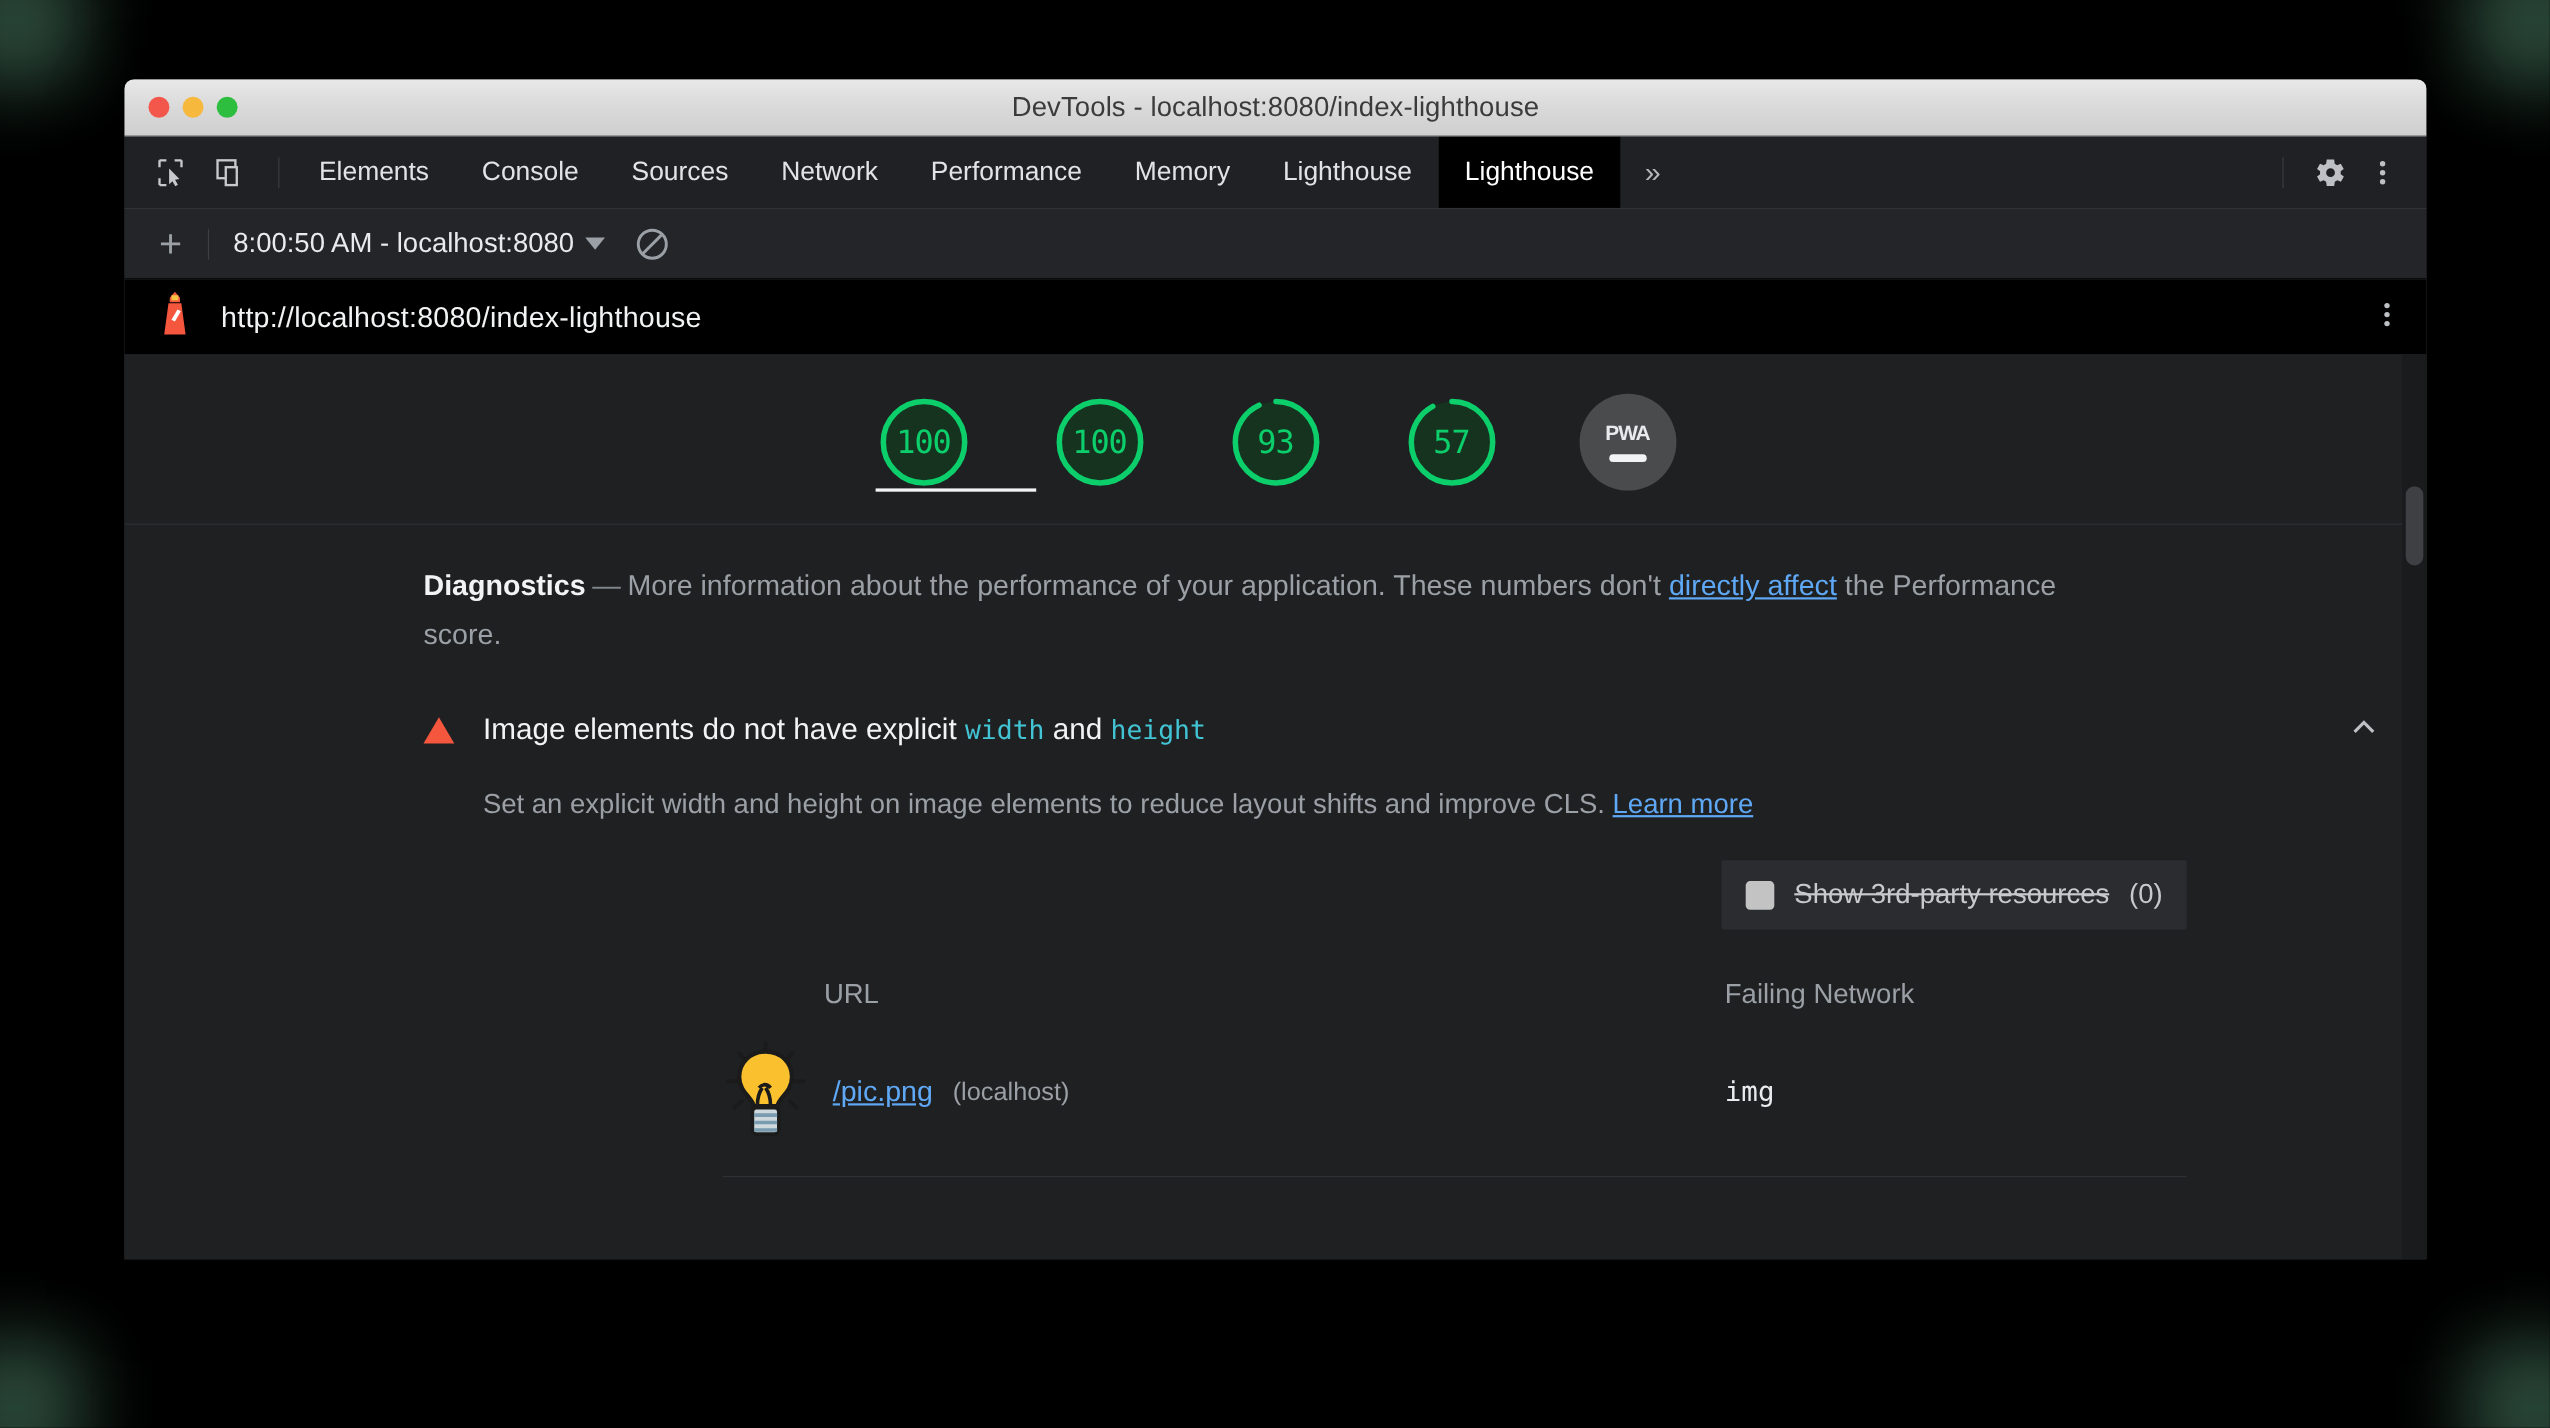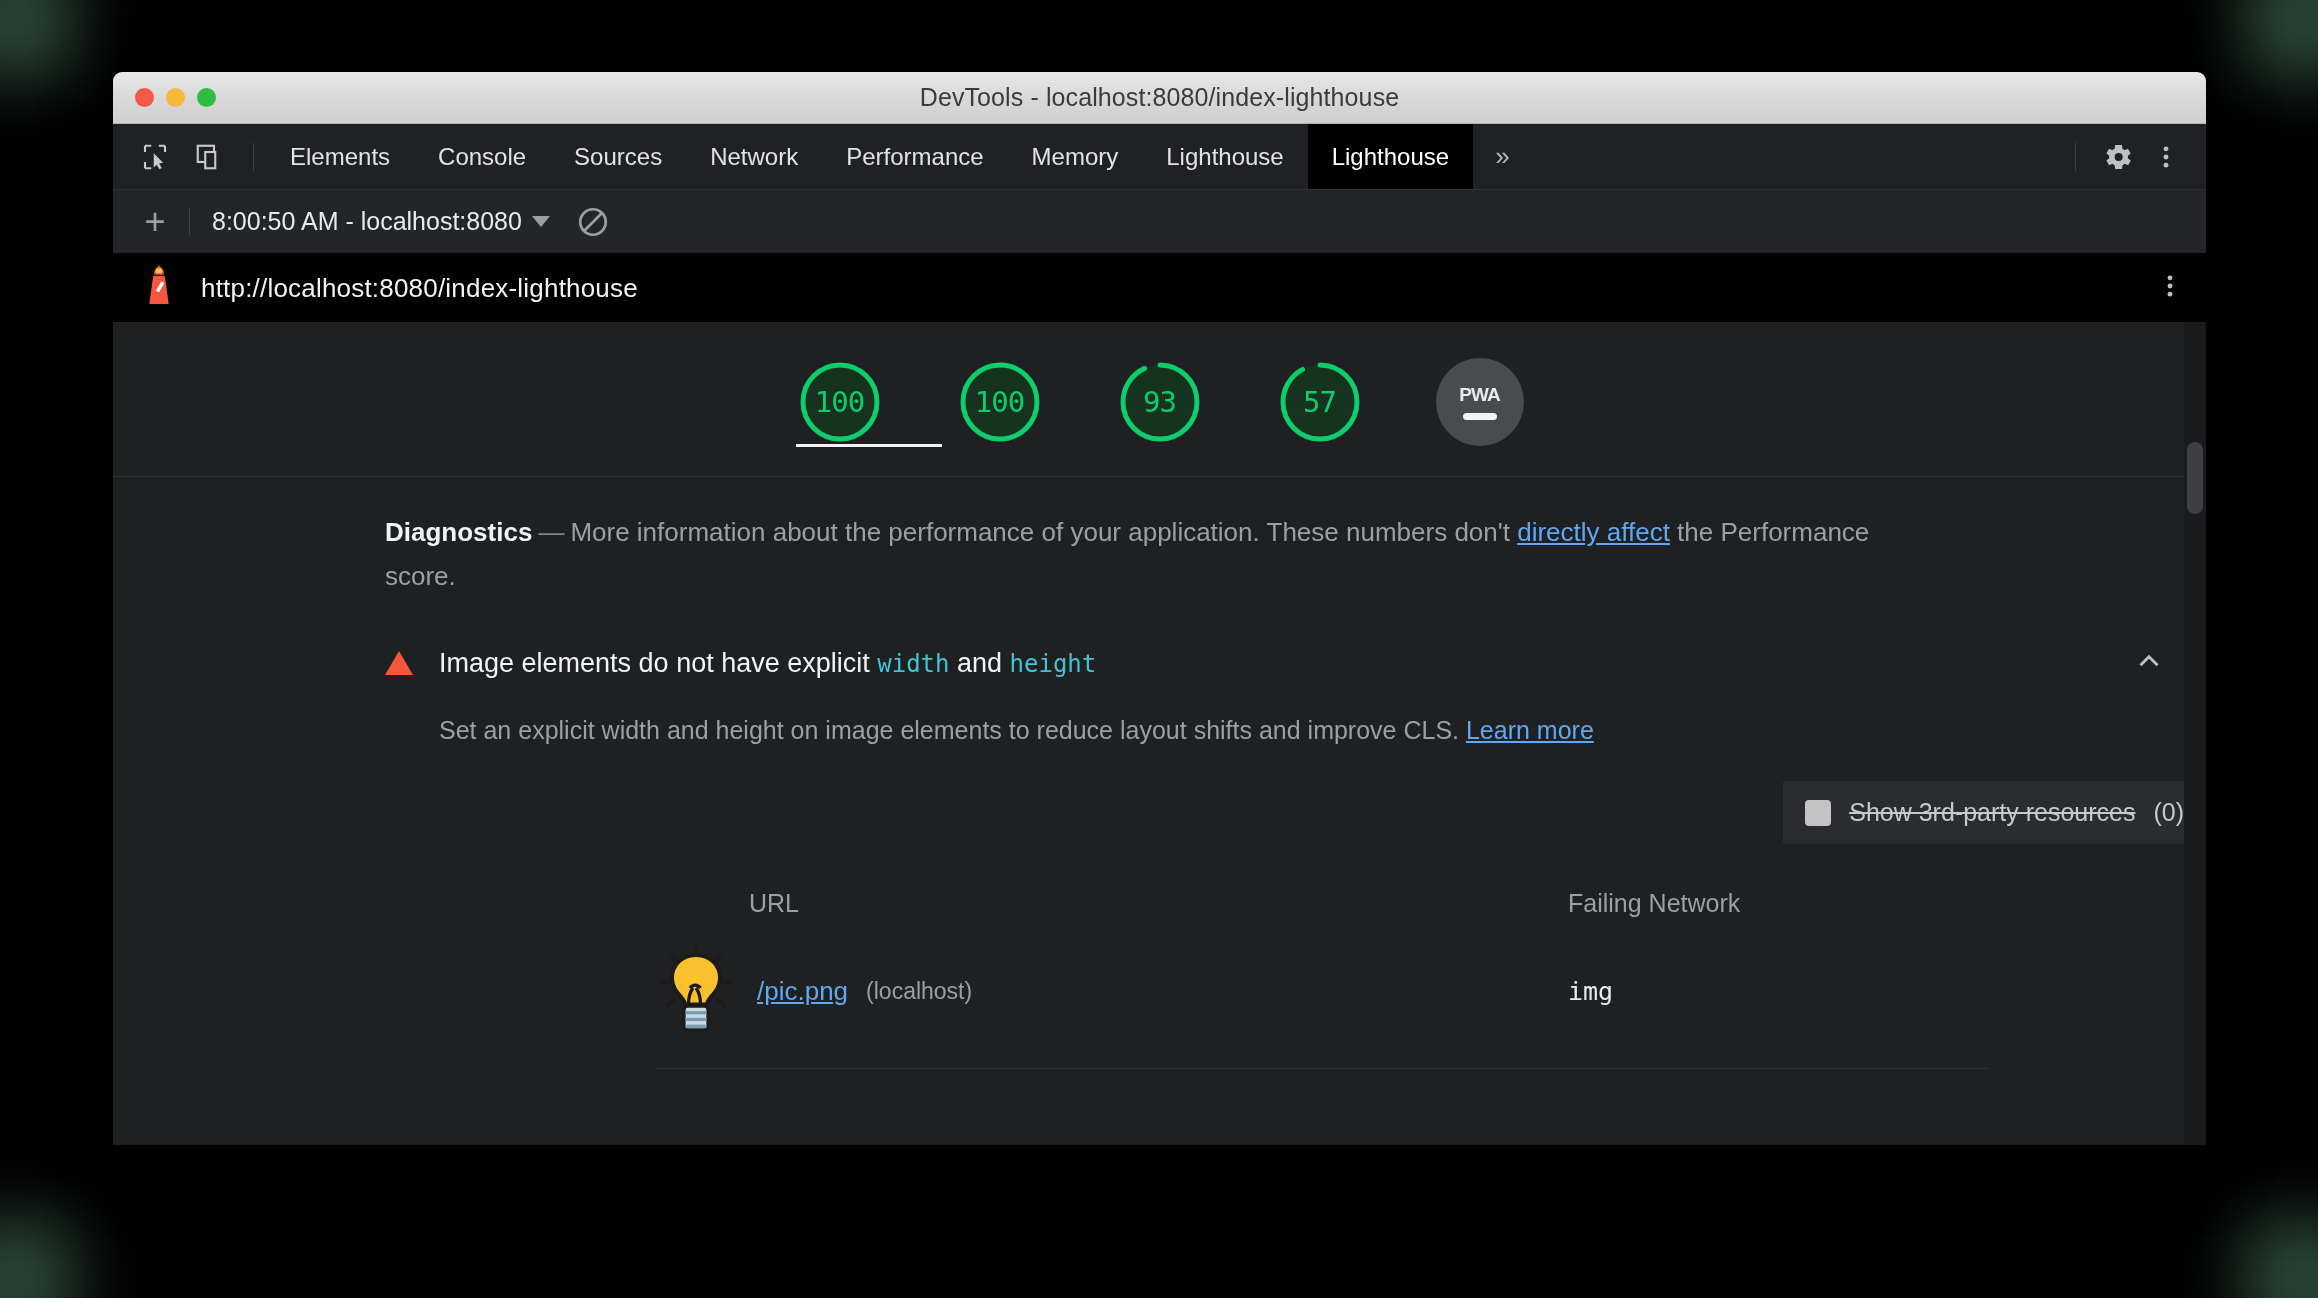--- a/index.html
+++ b/index.html
@@ -195,21 +195,21 @@
     font-size: 24px; color: #42c4d4;
   }
   .chev-up { margin-left: auto; }
 
   .audit-desc {
     margin-top: 34px; margin-left: 54px;
     font-size: 25px; color: #9aa0a6;
   }
 
   
-  .thirdparty-row { display: flex; justify-content: flex-end; margin-top: 36px; }
+  .thirdparty-row { display: flex; justify-content: flex-end; padding-right: 218px; margin-top: 36px; }
   .thirdparty {
     background: #2b2c2f;
     padding: 17px 22px;
     display: flex; align-items: center; gap: 18px;
     border-radius: 2px;
   }
   .cb {
     width: 26px; height: 26px; border-radius: 4px;
     background: #c3c3c3;
   }

